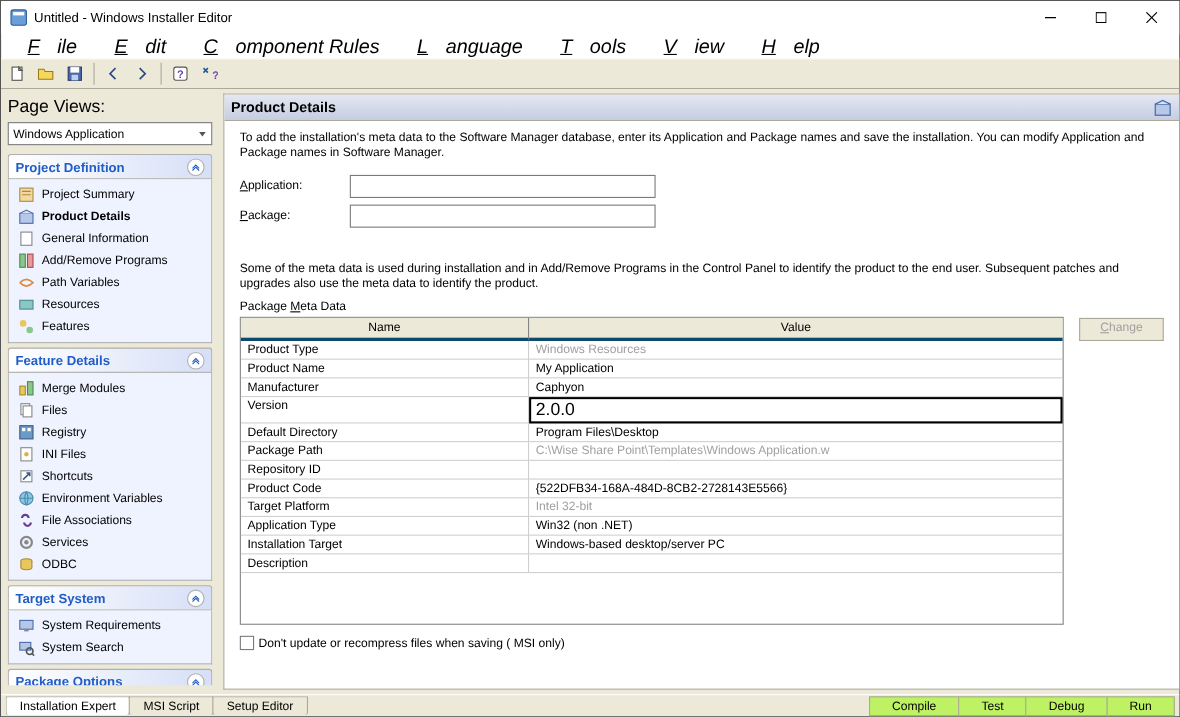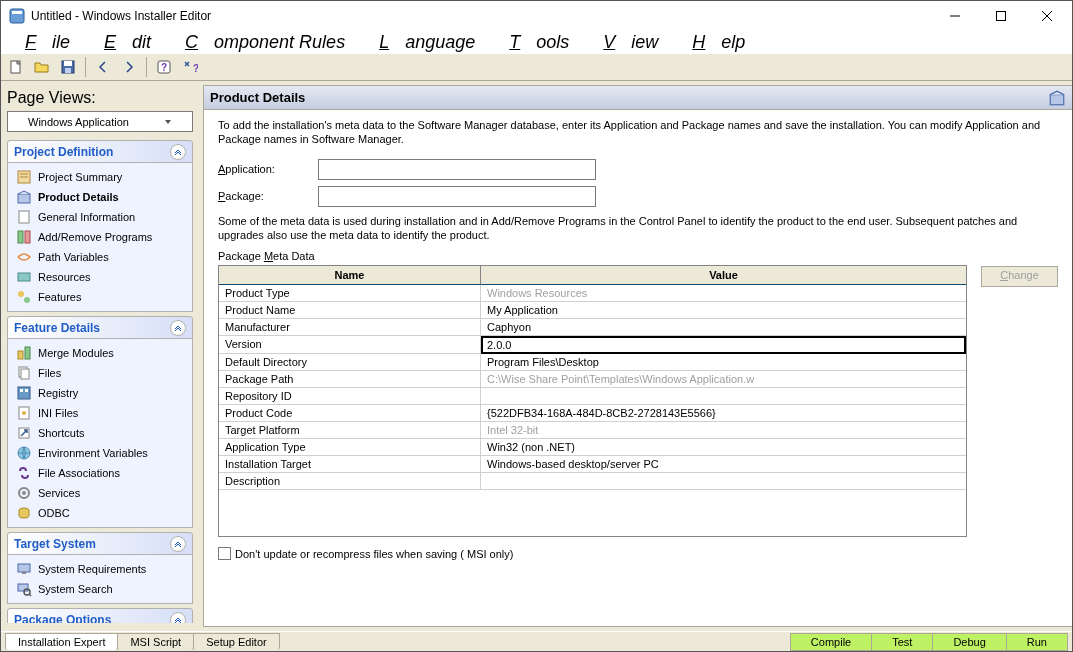--- a/index.html
+++ b/index.html
@@ -12,54 +12,54 @@
 .win-btn svg { stroke: #000; stroke-width: 1; fill: none; }
 .menubar { height: 22px; display: flex; align-items: center; padding-left: 8px; gap: 2px; }
 .menubar span { font-size: 18px; padding: 1px 8px; cursor: default; font-style: italic; }
 .underline { text-decoration: underline; }
 .toolbar { height: 28px; background: #ece9d8; border-top: 1px solid #fff; border-bottom: 1px solid #aca899; display: flex; align-items: center; padding-left: 4px; gap: 4px; }
 .tb-btn { width: 22px; height: 22px; display: flex; align-items: center; justify-content: center; }
 .tb-sep { width: 1px; height: 20px; background: #aca899; margin: 0 2px; }
 .content { flex: 1; display: flex; background: #ece9d8; min-height: 0; }
 .sidebar { width: 198px; background: #ece9d8; padding: 8px 6px; overflow: hidden; display: flex; flex-direction: column; }
 .sidebar-label { font-size: 16px; margin-bottom: 4px; }
-.drop { height: 21px; background: #fff; border: 1px solid #7a7a7a; display: flex; align-items: center; justify-content: space-between; padding: 0 20px; font-size: 11px; margin-bottom: 8px; }
+.drop { height: 21px; background: #fff; border: 1px solid #7a7a7a; display: flex; align-items: center; justify-content: space-between; padding: 0 4px; font-size: 11px; margin-bottom: 8px; }
 .drop svg { width: 8px; height: 8px; }
 .pane-scroll { flex:1; overflow:hidden; }
 .section-header { background: linear-gradient(to right,#fff,#d6dff7); border: 1px solid #b0b0b0; border-radius: 3px 3px 0 0; height: 23px; display: flex; align-items: center; justify-content: space-between; padding: 0 6px; font-size: 12px; font-weight: bold; color: #215dc6; margin-top: 4px; }
 .section-header:first-of-type{ margin-top:0;}
 .section-header .chv { width:16px; height:16px; border:1px solid #b0b0b0; border-radius:50%; background:#fff; display:flex; align-items:center; justify-content:center;}
 .section-body { background: #eff3ff; border: 1px solid #b0b0b0; border-top: none; padding: 4px 2px; }
 .nav-item { display: flex; align-items: center; gap: 6px; font-size: 11px; padding: 2px 6px; }
 .nav-item.bold { font-weight: bold; }
 .ic { width:16px; height:16px; flex-shrink:0; }
 .splitter { width: 4px; background: #ece9d8; cursor: col-resize; }
 .main { flex: 1; background: #fff; border: 1px solid #aca899; border-right:none; margin: 4px 0 4px 0; display: flex; flex-direction: column; overflow:hidden; }
 .main-header { height: 24px; background: linear-gradient(to bottom,#e4e8f2,#c5cde0); border-bottom: 1px solid #aca899; display: flex; align-items: center; justify-content: space-between; padding: 0 6px; }
 .main-header span { font-size: 13px; font-weight: bold; }
 .main-body { padding: 8px 14px; font-size: 11px; overflow:hidden; flex:1; display:flex; flex-direction:column;}
 .desc { margin-bottom: 12px; line-height: 1.3; }
 .frow { display: flex; align-items: center; margin-bottom: 6px; }
 .frow label { width: 100px; }
 .frow input { width: 278px; height: 21px; border: 1px solid #7a7a7a; padding: 0 3px; font-size: 11px; }
-.sub-desc { margin: 1px 0 8px; line-height: 1.3; }
+.sub-desc { margin: 24px 0 8px; line-height: 1.3; }
 .meta-label { margin-bottom: 3px; }
 .grid-wrap { display:flex; gap:14px; align-items:flex-start; }
 .grid { border: 1px solid #848484; flex:1; }
 .grid-head { display: flex; background: #ece9d8; }
-.grid-head div { border-right: 1px solid #848484; border-bottom: 1px solid #0c4a6e; padding: 3px 6px; text-align: center; font-weight: bold; }
+.grid-head div { border-right: 1px solid #848484; border-bottom: 3px solid #0c4a6e; padding: 3px 6px; text-align: center; }
 .gh-name { width: 262px; }
 .gh-val { flex:1; border-right:none !important; }
 .grow { display: flex; }
 .grow div { border-right: 1px solid #d0d0d0; border-bottom: 1px solid #d0d0d0; padding: 2px 6px; white-space:nowrap; overflow:hidden; }
 .gc-name { width: 262px; }
 .gc-val { flex: 1; border-right: none !important; }
 .grey { color: #a0a0a0; }
 .editing { border: 2px solid #000 !important; border-right: 2px solid #000 !important; padding:0 !important; }
-.editing input { width:100%; height:100%; border:none; outline:none; font-size:11px; padding:1px 4px; }
+.editing input { width:100%; height:100%; border:none; outline:none; font-size:16px; padding:1px 4px; }
 .grid-blank { height: 46px; }
 .change-btn { width: 77px; height: 21px; background: #ece9d8; border: 1px solid #aca899; color: #a0a0a0; text-align:center; font-size:11px; padding-top:2px; margin-top:1px; }
 .cbx-row { display:flex; align-items:center; gap:4px; margin-top:10px; }
 .cbx { width:13px; height:13px; border:1px solid #7a7a7a; background:#fff; }
 .bottom-tabs { height: 20px; background: #ece9d8; border-top: 1px solid #fff; display: flex; align-items:center; padding: 0 4px; font-size:11px; }
 .btab { padding: 2px 12px; border: 1px solid #aca899; border-bottom:none; background:#ece9d8; margin-right:-1px; border-radius: 0 0 3px 3px; }
 .btab.active { background: #fff; }
 .spacer { flex: 1; }
 .action-btn { padding: 2px 20px; border:1px solid #aca899; background:#bef264; margin-left:-1px; }
 </style>

